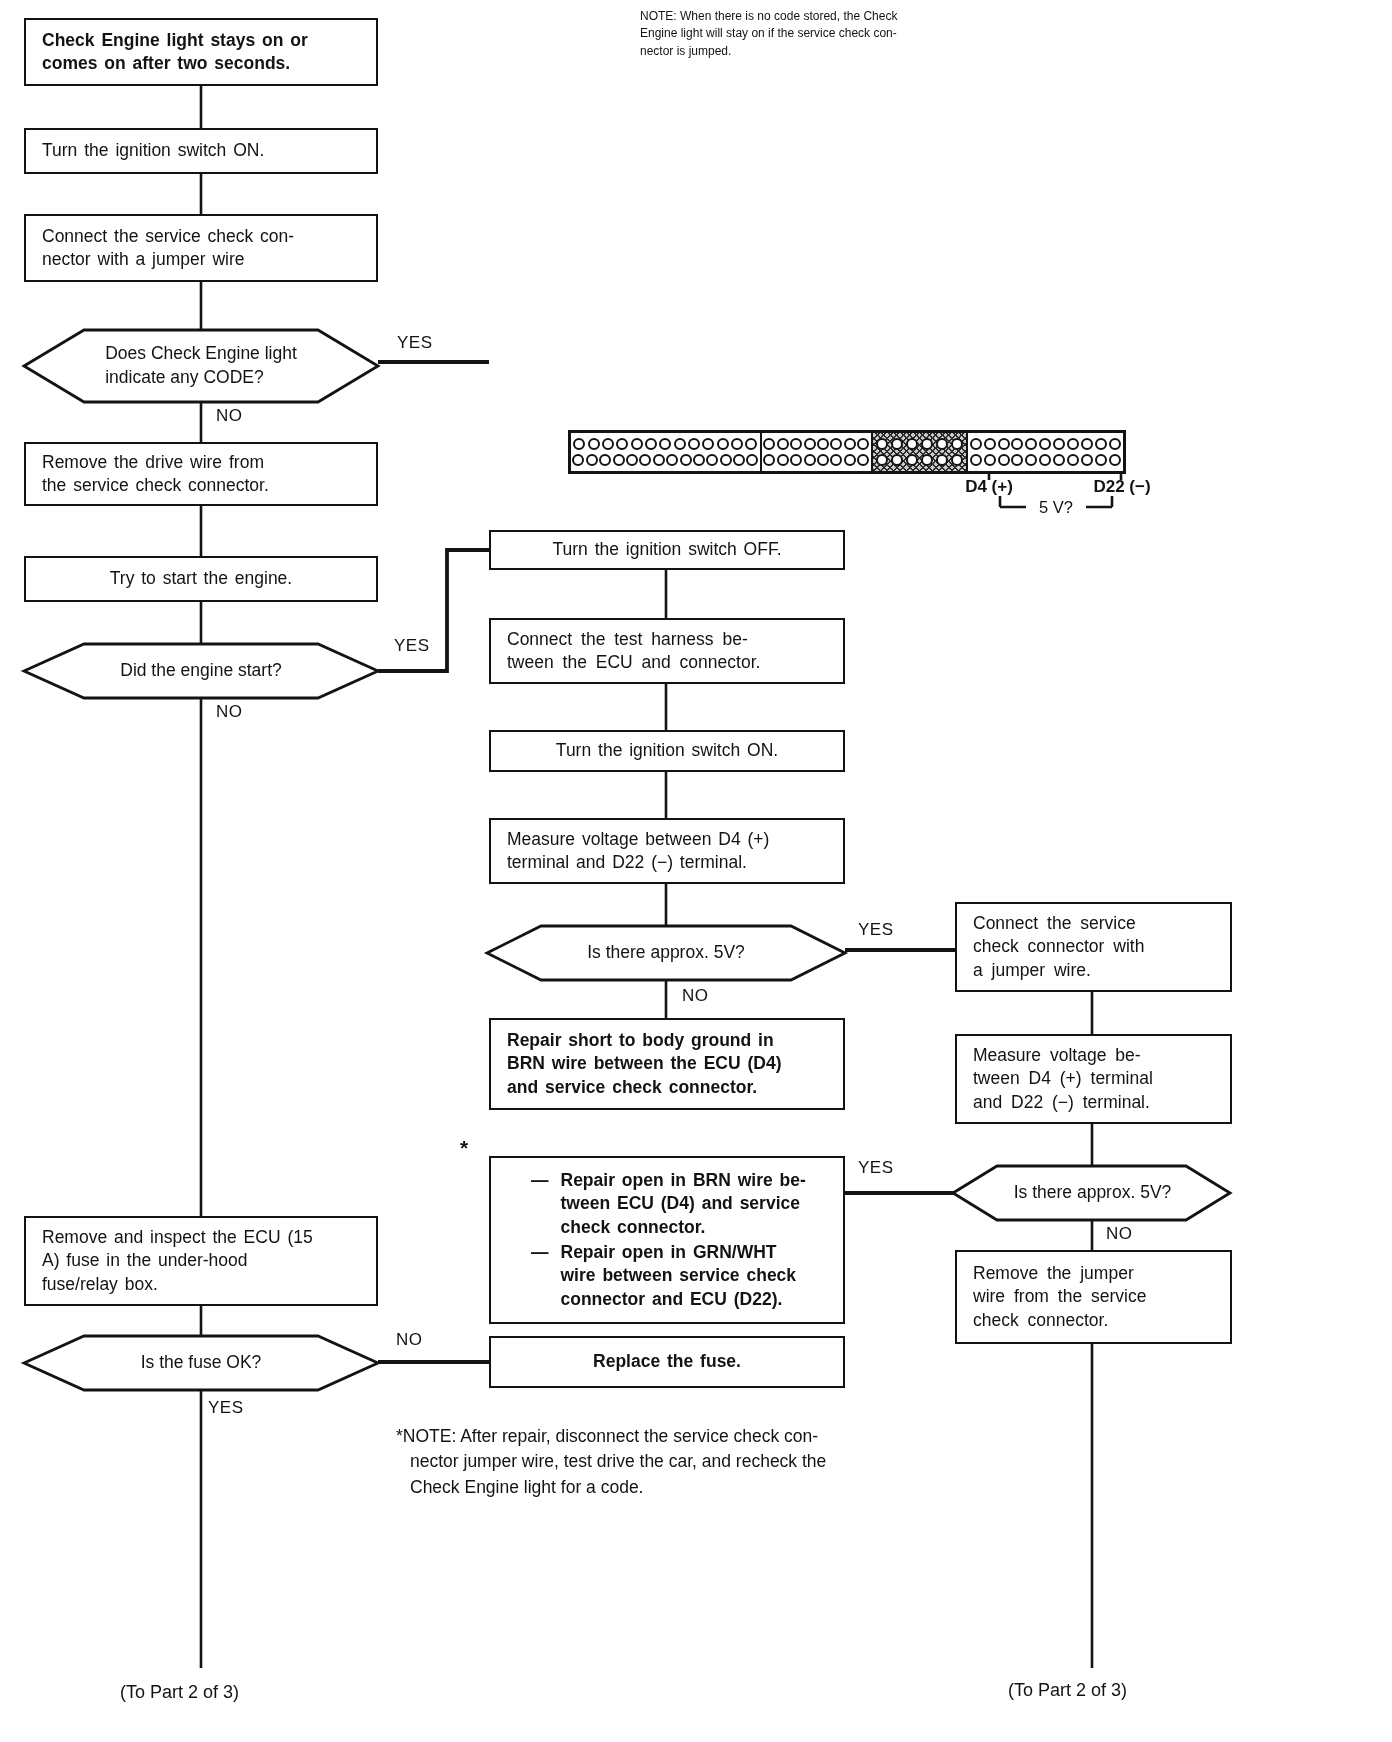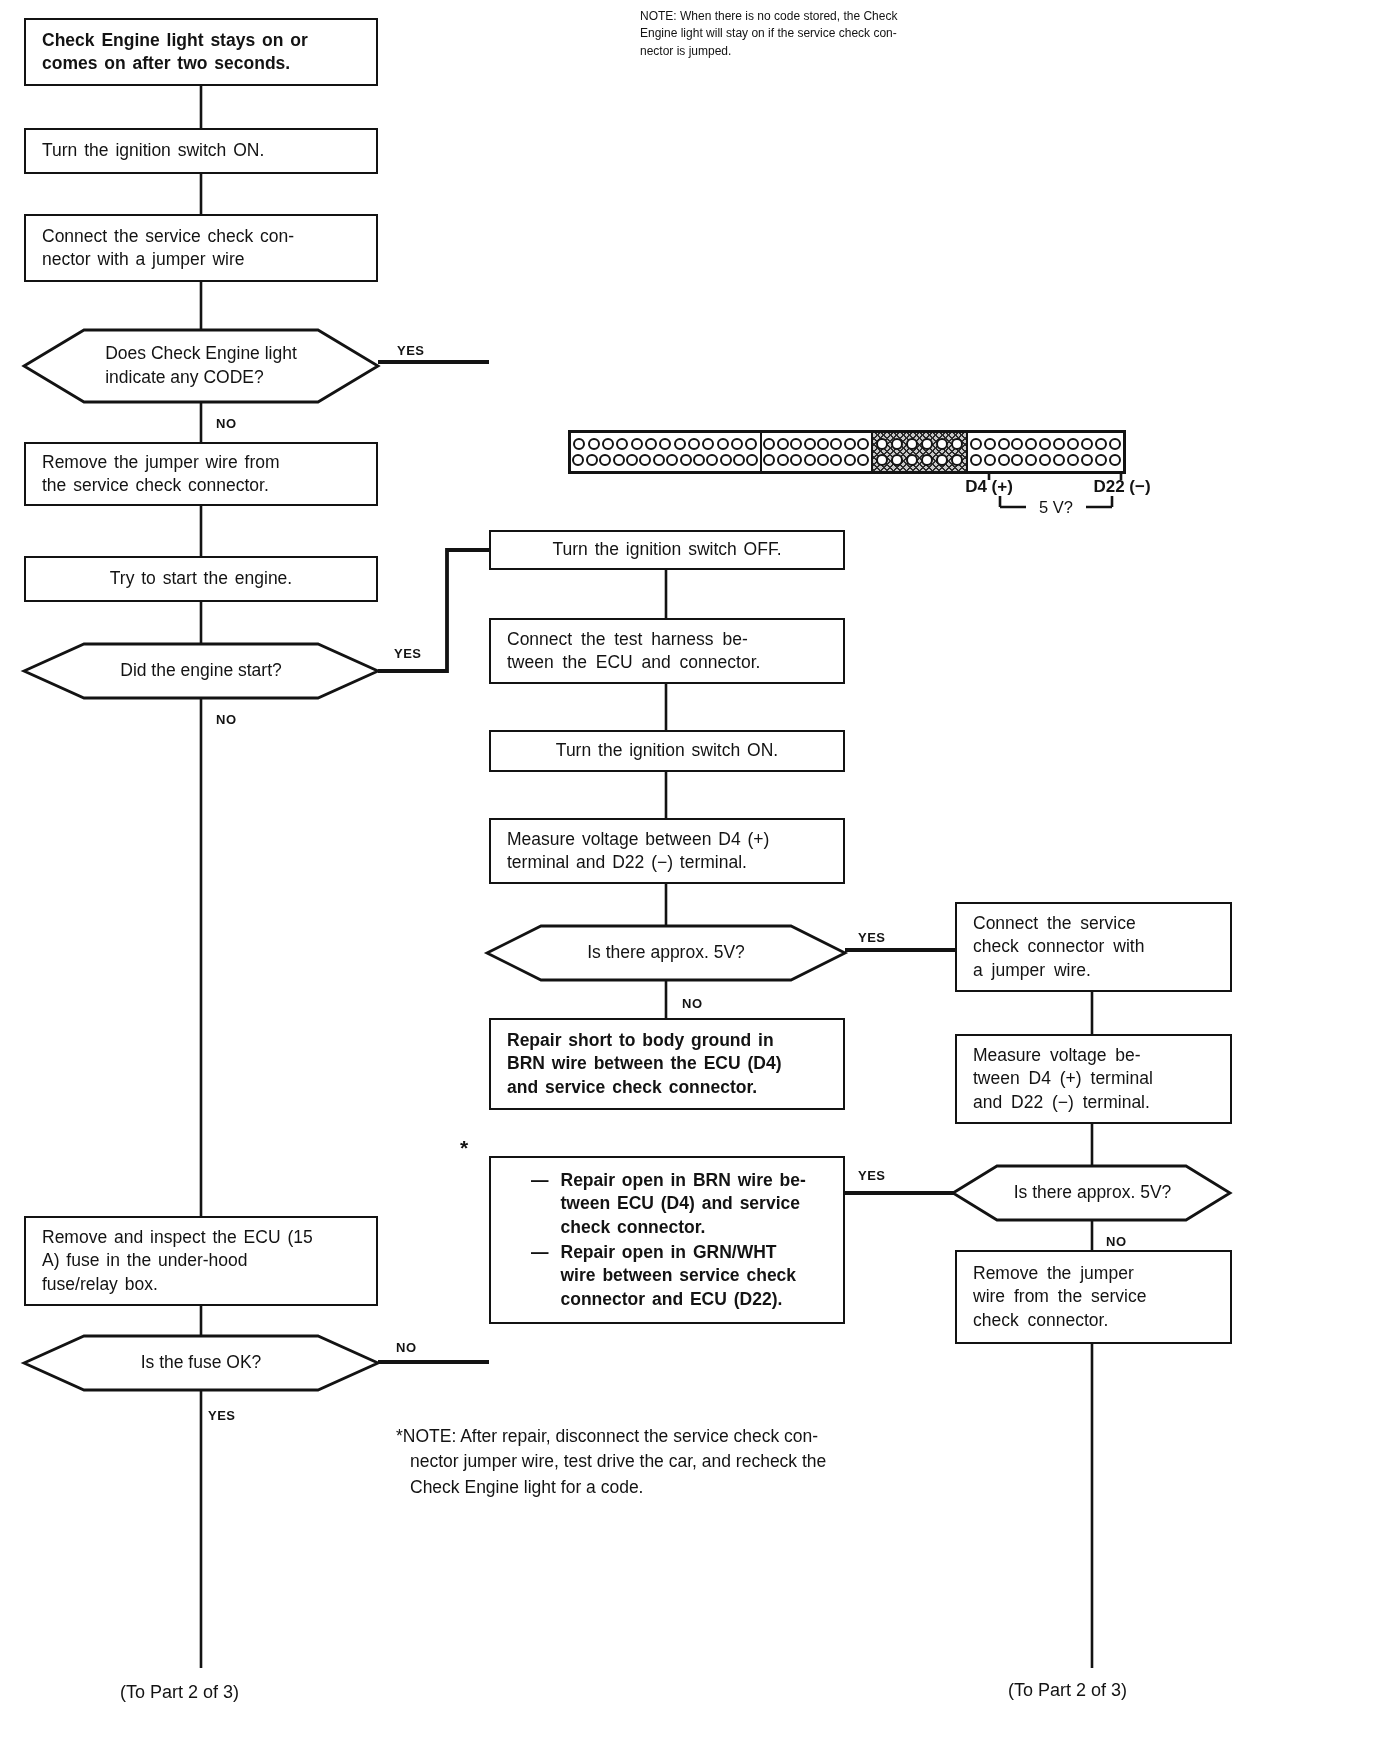--- a/index.html
+++ b/index.html
@@ -7,21 +7,21 @@
         font-family:"Liberation Sans", sans-serif;color:#131313;}
   svg.lines{position:absolute;left:0;top:0;z-index:1;}
   .box{position:absolute;background:#fff;border:2.6px solid #131313;box-sizing:border-box;
        display:flex;align-items:center;white-space:pre-line;font-size:17.5px;line-height:1.34;
        padding:4px 10px 4px 16px;z-index:2;word-spacing:2px;}
   .box.center{justify-content:center;text-align:center;padding:4px 8px;}
   .box.j{word-spacing:4px;}
   .bold{font-weight:700;}
   .hexlabel{position:absolute;z-index:3;display:flex;align-items:center;justify-content:center;
             text-align:left;white-space:pre-line;font-size:17.5px;line-height:1.35;}
-  .elabel{position:absolute;z-index:3;font-size:13px;font-weight:700;letter-spacing:.5px;margin-top:10px;}
+  .elabel{position:absolute;z-index:3;font-size:17px;font-weight:400;letter-spacing:.5px;}
   .note{position:absolute;white-space:pre-line;font-size:12px;line-height:1.45;z-index:2;}
   .note.hang{padding-left:14px;text-indent:-14px;font-size:17.5px;}
   .footer-label{position:absolute;font-size:18px;z-index:2;}
   .asterisk{position:absolute;font-size:21px;font-weight:700;z-index:3;}
   
   .box.bullets{flex-direction:column;align-items:flex-start;justify-content:center;
                padding:10px 10px 10px 40px;gap:2px;}
   .bullet-row{display:flex;gap:12px;font-weight:700;}
   .bullet-row .dash{flex:0 0 auto;}
   
@@ -96,21 +96,21 @@
 Engine light will stay on if the service check con-
 nector is jumped.</div>
 
   <div class="box bold" style="left:24px;top:18px;width:354px;height:68px">Check Engine light stays on or
 comes on after two seconds.</div>
   <div class="box" style="left:24px;top:128px;width:354px;height:46px">Turn the ignition switch ON.</div>
   <div class="box" style="left:24px;top:214px;width:354px;height:68px">Connect the service check con-
 nector with a jumper wire</div>
   <div class="hexlabel" style="left:60px;top:330px;width:282px;height:72px">Does Check Engine light
 indicate any CODE?</div>
-  <div class="box" style="left:24px;top:442px;width:354px;height:64px">Remove the jumper wire from
+  <div class="box" style="left:24px;top:442px;width:354px;height:64px">Remove the drive wire from
 the service check connector.</div>
   <div class="box center" style="left:24px;top:556px;width:354px;height:46px">Try to start the engine.</div>
   <div class="hexlabel" style="left:60px;top:644px;width:282px;height:54px">Did the engine start?</div>
   <div class="box" style="left:24px;top:1216px;width:354px;height:90px">Remove and inspect the ECU (15
 A) fuse in the under-hood
 fuse/relay box.</div>
   <div class="hexlabel" style="left:60px;top:1336px;width:282px;height:54px">Is the fuse OK?</div>
 
   <div class="box center" style="left:489px;top:530px;width:356px;height:40px">Turn the ignition switch OFF.</div>
   <div class="box j" style="left:489px;top:618px;width:356px;height:66px">Connect the test harness be-
@@ -132,20 +132,21 @@
 check connector.</div>
     </div>
     <div class="bullet-row">
       <span class="dash">—</span>
       <div>Repair open in GRN/WHT
 wire between service check
 connector and ECU (D22).</div>
     </div>
   </div>
 
+  <div class="box center bold" style="left:489px;top:1336px;width:356px;height:52px">Replace the fuse.</div>
 
   <div class="box j" style="left:955px;top:902px;width:277px;height:90px">Connect the service
 check connector with
 a jumper wire.</div>
   <div class="box j" style="left:955px;top:1034px;width:277px;height:90px">Measure voltage be-
 tween D4 (+) terminal
 and D22 (−) terminal.</div>
   <div class="hexlabel" style="left:975px;top:1166px;width:235px;height:54px">Is there approx. 5V?</div>
   <div class="box j" style="left:955px;top:1250px;width:277px;height:94px">Remove the jumper
 wire from the service

